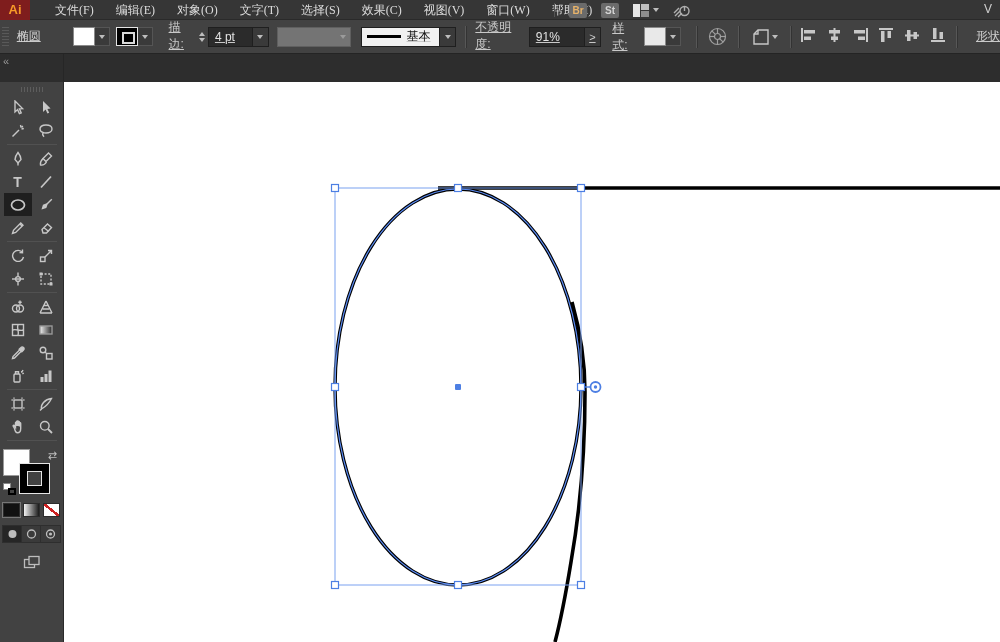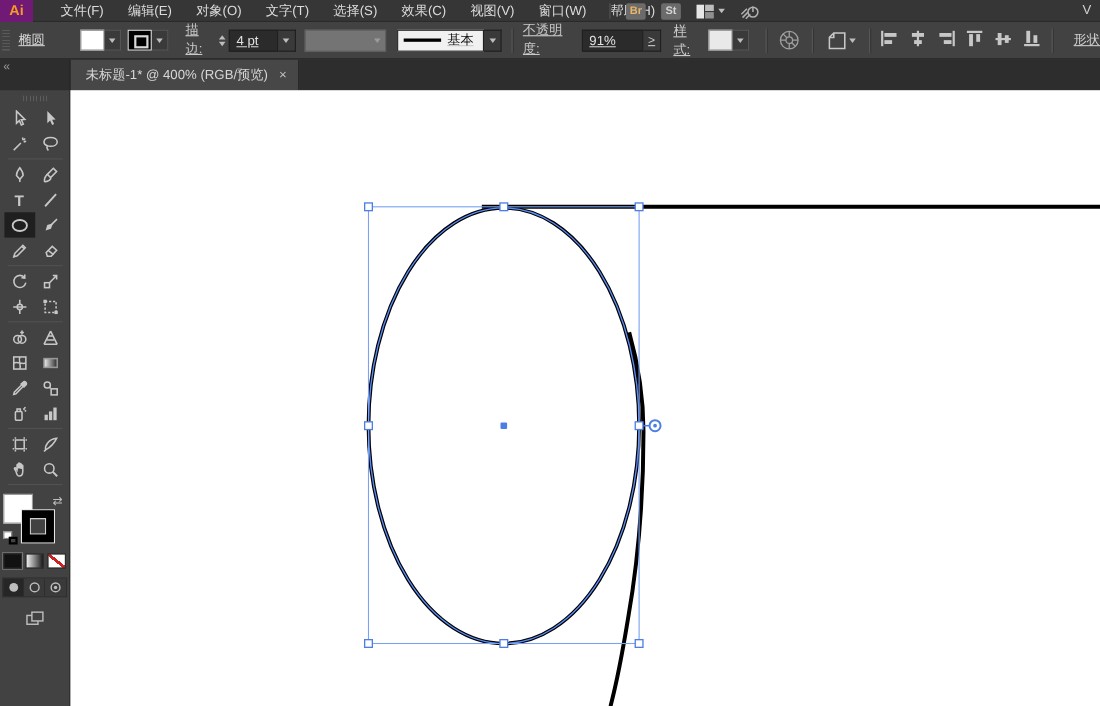--- a/index.html
+++ b/index.html
@@ -1,22 +1,22 @@
 <!DOCTYPE html>
 <html><head>
 <meta charset="utf-8">
 <style>
   * { margin:0; padding:0; box-sizing:border-box; }
   html,body { width:1000px; height:642px; overflow:hidden; }
   body { font-family:"Liberation Sans","DejaVu Sans",sans-serif; background:#3d3d3d; position:relative; }
 
   
   .menubar { height:20px; background:#363636; display:flex; align-items:center; color:#dcdcdc; font-size:12px; position:relative; border-bottom:1px solid #2a2a2a; }
-  .ai-logo { width:30px; height:20px; display:flex; align-items:center; justify-content:center; color:#f79a28; font-weight:bold; font-size:13px; background:#701a75; }
-  .menu-item { padding:0 11px; height:20px; line-height:20px; cursor:default; }
+  .ai-logo { width:30px; height:20px; display:flex; align-items:center; justify-content:center; color:#f79a28; font-weight:bold; font-size:13px; background:#7f1d1d; }
+  .menu-item { padding:0 11px; height:20px; line-height:20px; cursor:default;font-family:Liberation Serif, serif; }
   .mb-right { position:absolute; right:310px; top:0; height:20px; display:flex; align-items:center; gap:14px;padding-left:14px; }
   .mb-sep { width:1px; height:14px; background:#555; }
   .sq-btn { width:18px; height:15px; background:#6b6b6b; border-radius:2px; font-size:10px; font-weight:bold; display:flex; align-items:center; justify-content:center; }
   .sq-btn.br { color:#e8b36a; }
   .sq-btn.st { color:#d4d4d4; }
   .ws-group { display:flex; align-items:center; gap:4px; }
   .chev { width:0; height:0; border-left:3.5px solid transparent; border-right:3.5px solid transparent; border-top:4px solid #bdbdbd; display:inline-block; }
   .partial-v { position:absolute; right:8px; top:2px; color:#cfcfcf; font-size:12px; }
 
   
@@ -263,24 +263,20 @@
   </div>
 
   <div class="vsep"></div>
   <div class="shape-label">形状</div>
 </div>
 
 <div class="tabbar">
   <div class="tb-left">
     <span class="collapse">«</span>
   </div>
-  <div class="doc-tab">
-    <span>未标题-1* @ 400% (RGB/预览)</span>
-    <span class="close">×</span>
-  </div>
 </div>
 
 <div class="main">
 
   <div class="toolbar">
     <div class="grip-h"></div>
     <div class="tools">
       <div class="tool">
           <svg width="16" height="16" viewBox="0 0 16 16">
             <path d="M5 1 L5 12 L7.6 9.6 L9.4 13.6 L11.2 12.8 L9.4 8.9 L12.6 8.6 Z"></path>

